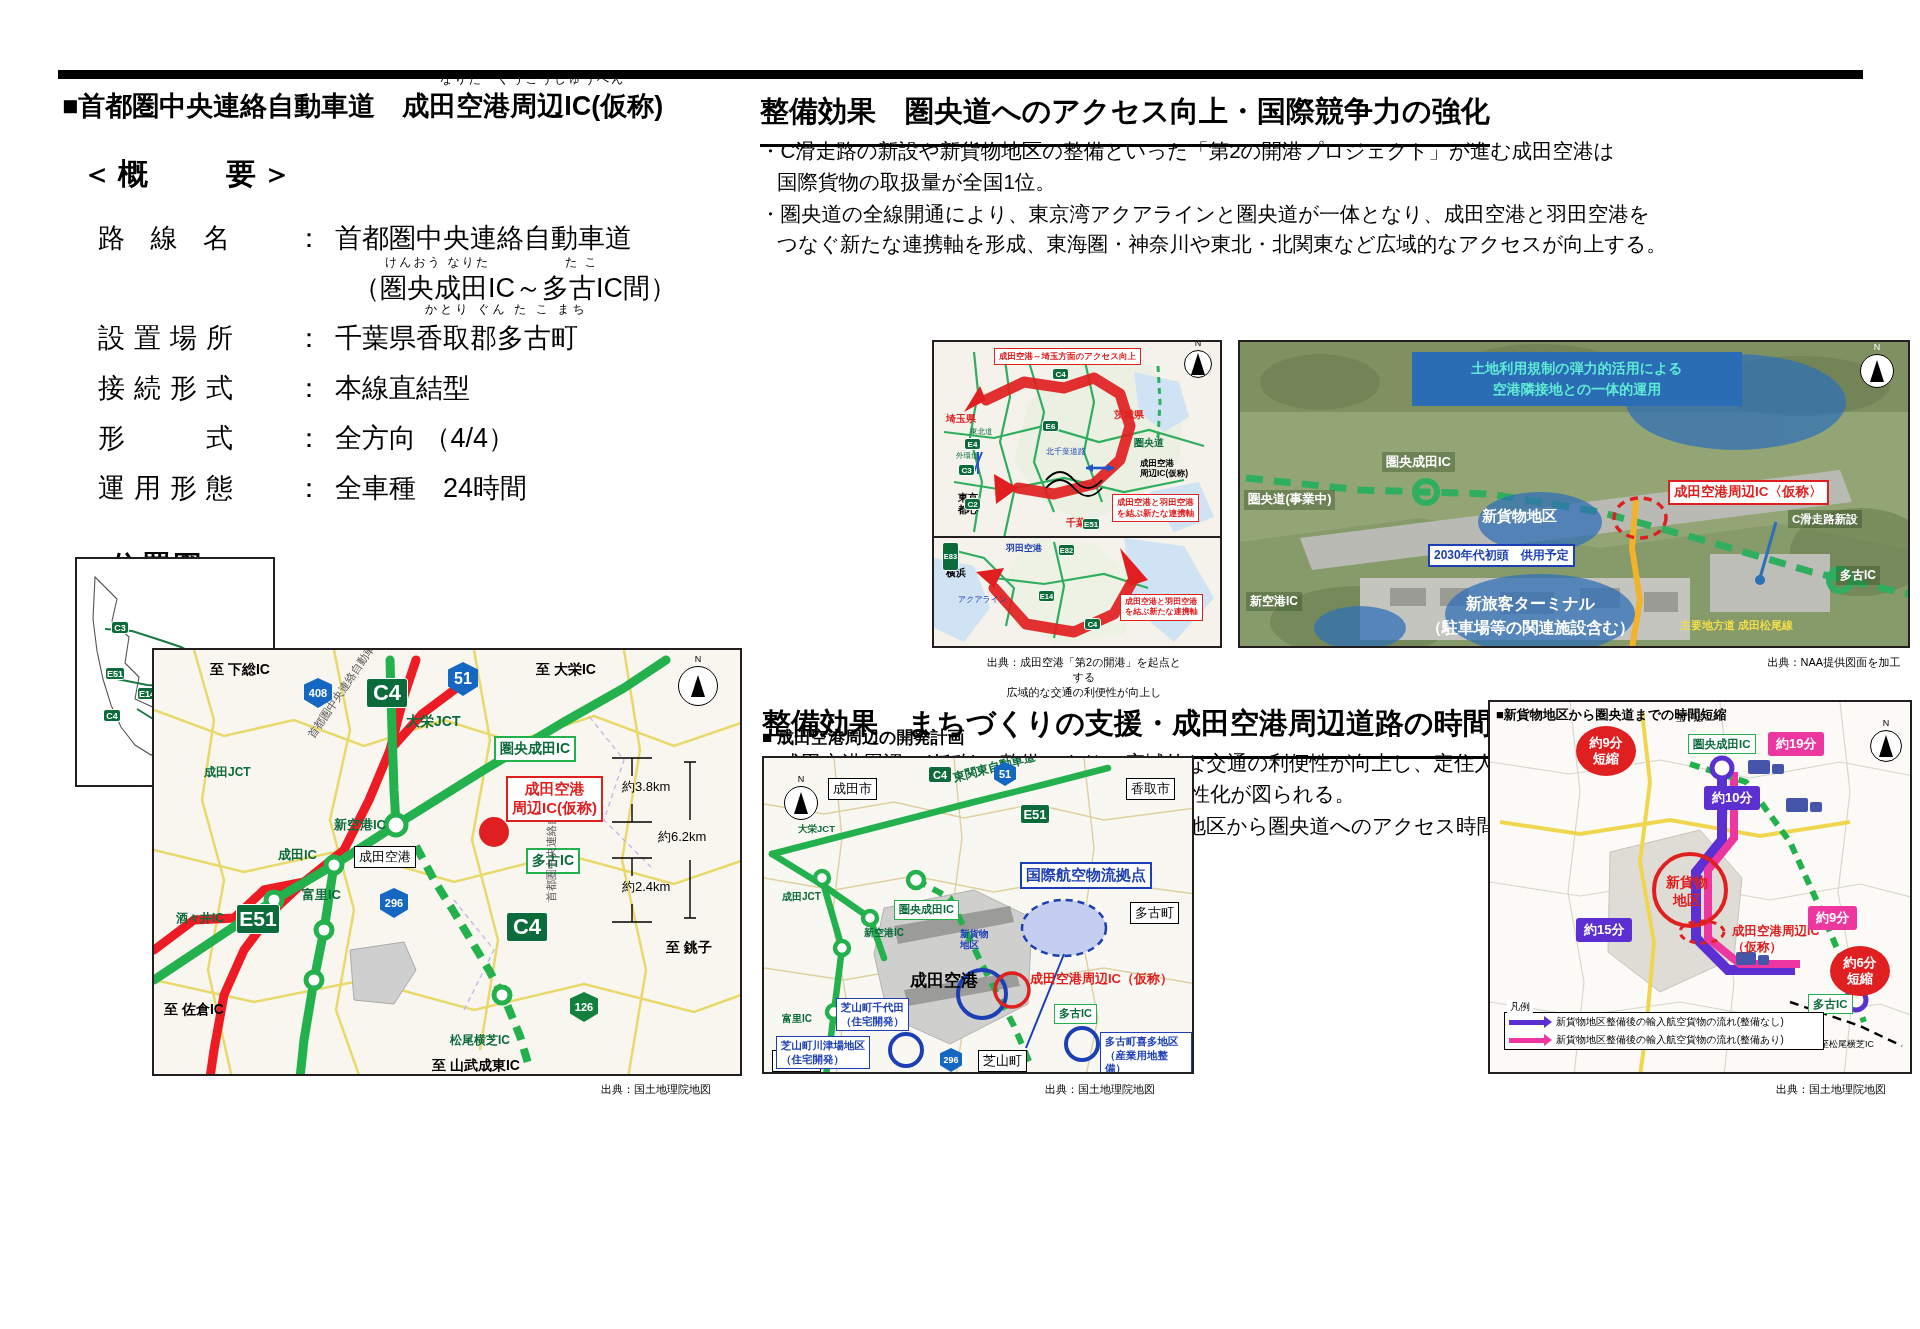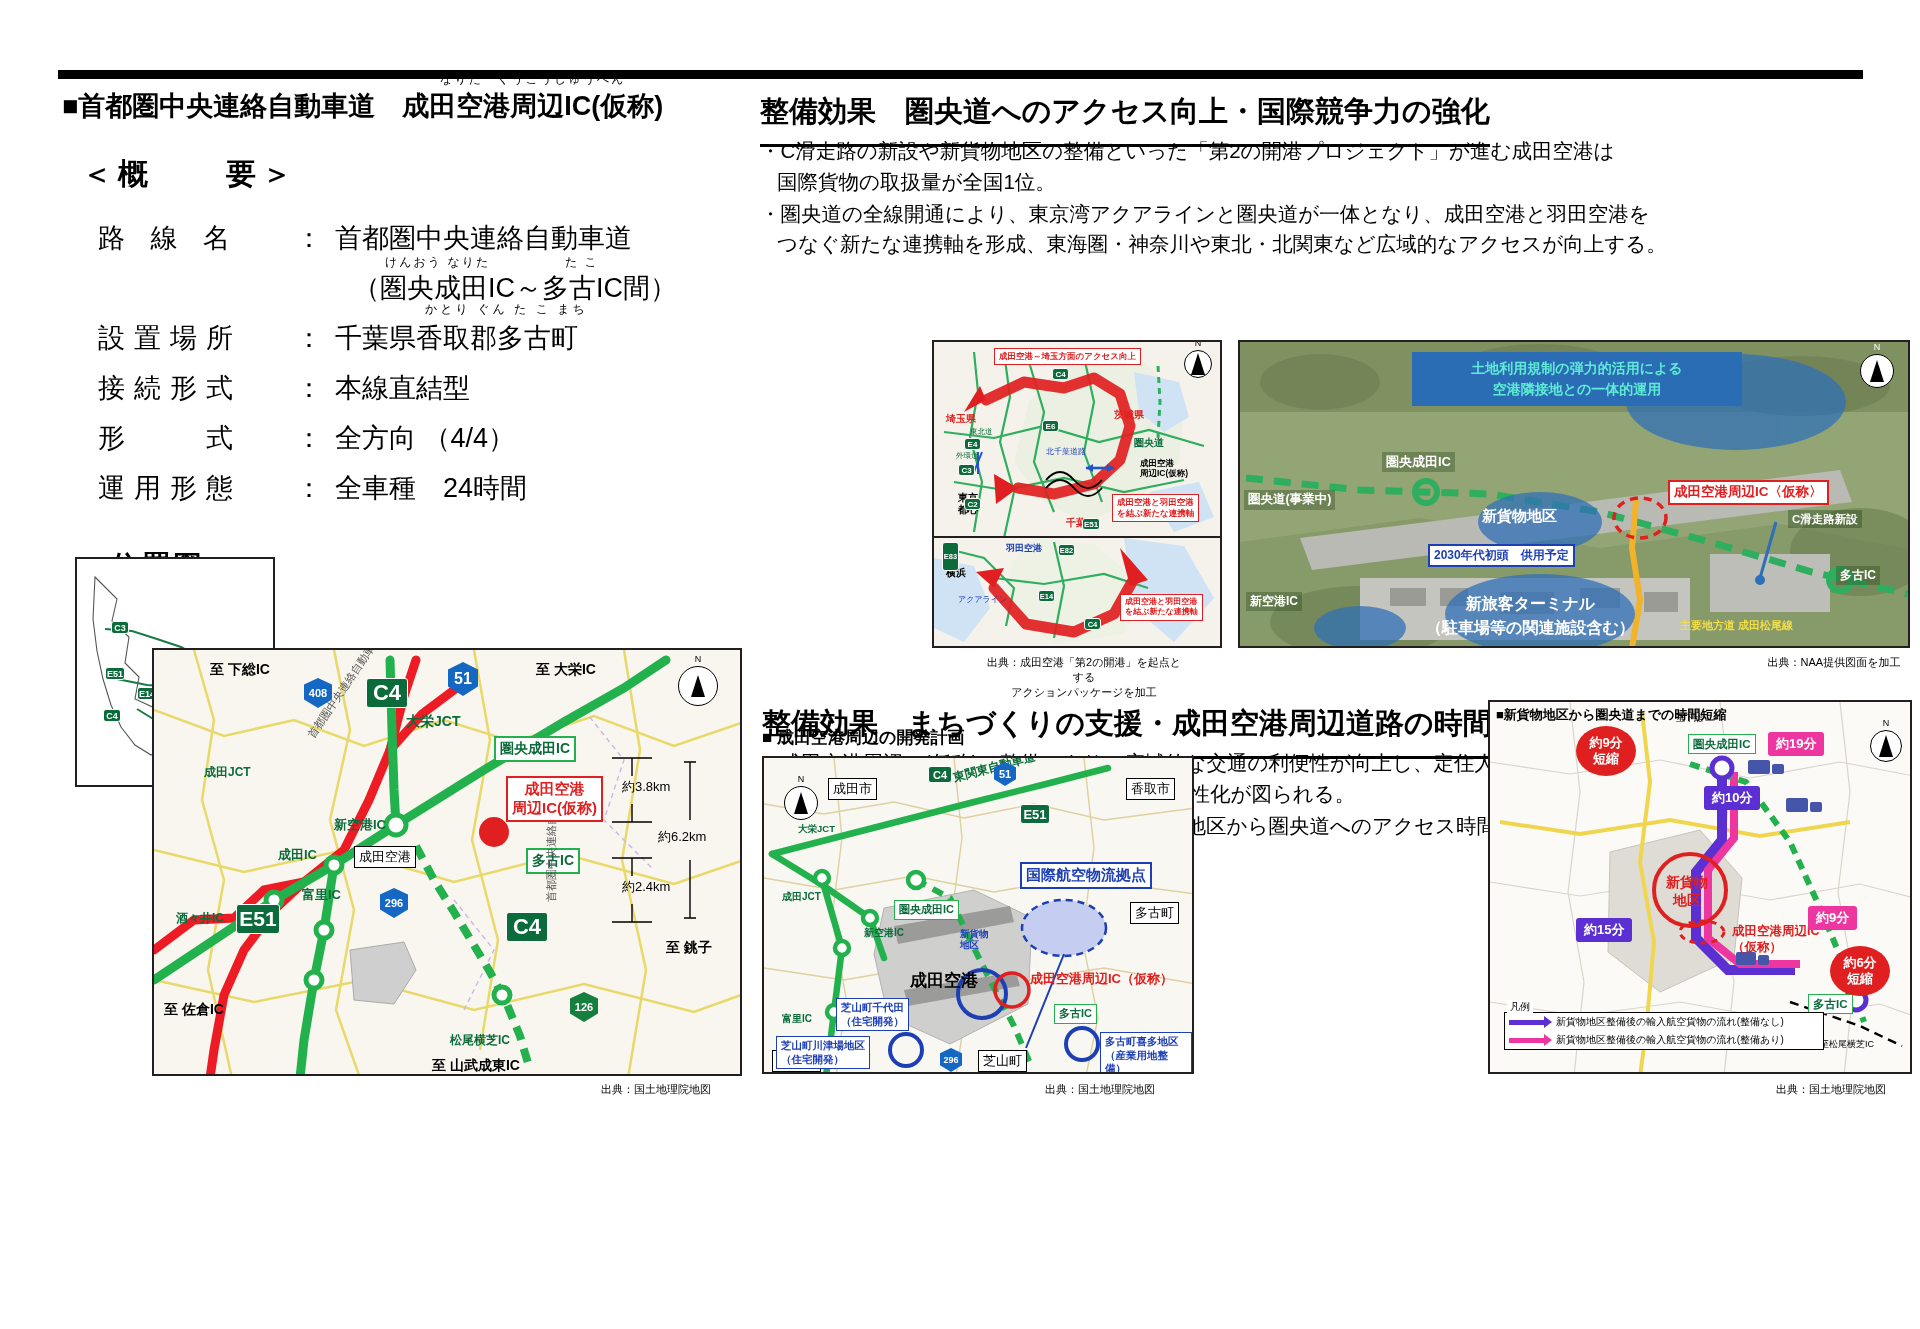--- a/index.html
+++ b/index.html
@@ -371,21 +371,21 @@
     <span class="lbl" style="left:72px; top:6px; font-size:9px; color:#1d3fb5; font-weight:bold;">羽田空港</span>
     <span class="lbl" style="left:24px; top:58px; font-size:8px; color:#1d3fb5;">アクアライン</span>
     <span class="shield" style="left:8px; top:4px; width:17px; height:29px; font-size:7.5px;">E83</span>
     <span class="shield" style="left:124px; top:6px; width:17px; height:12px; font-size:7.5px;">E82</span>
     <span class="shield" style="left:104px; top:52px; width:17px; height:12px; font-size:7.5px;">E14</span>
     <span class="shield" style="left:150px; top:80px; width:17px; height:12px; font-size:7.5px;">C4</span>
     <div class="box-lbl" style="left:186px; top:56px; font-size:8px; color:#e02020; font-weight:bold; border:1px solid #e02020; background:#fff; white-space:pre-line; line-height:1.3;">成田空港と羽田空港
 を結ぶ新たな連携軸</div>
   </div>
   <div class="map-cap" style="left:984px; top:655px; width:200px; white-space:pre-line;">出典：成田空港「第2の開港」を起点とする
-アクションパッケージを加工</div>
+広域的な交通の利便性が向上し</div>
 
   <div class="map-frame" style="left:1238px; top:340px; width:672px; height:308px; background:#8a9a6c;">
     <svg viewBox="0 0 672 308" width="672" height="308" style="position:absolute;left:0;top:0;">
       <rect width="672" height="308" fill="#93a574"></rect>
       <g fill="#7f9161">
         <rect x="0" y="0" width="672" height="70"></rect>
         <path d="M0 200 L180 176 L360 206 L540 182 L672 208 L672 308 L0 308 Z" fill="#869a6a"></path>
       </g>
       <g fill="#6d8052" opacity=".65">
         <ellipse cx="80" cy="40" rx="60" ry="28"></ellipse>

